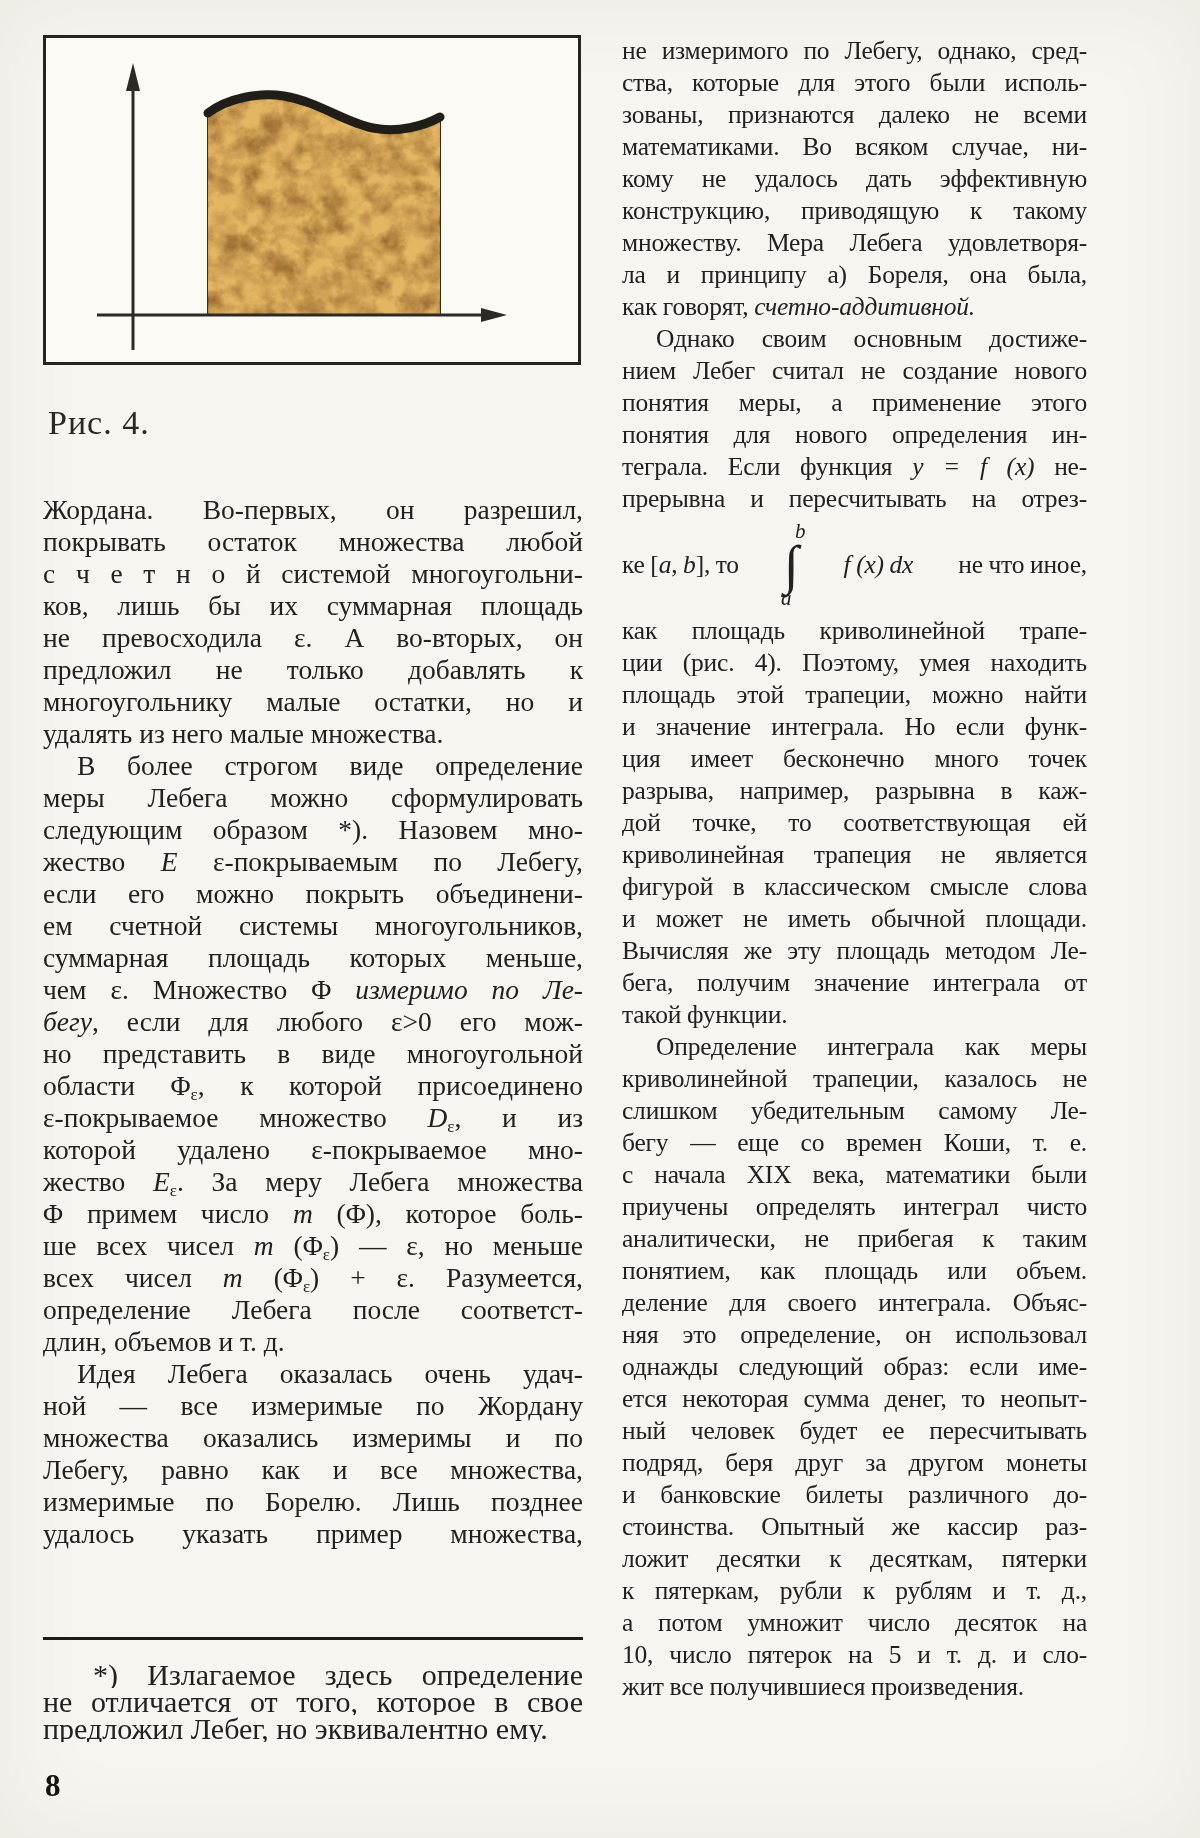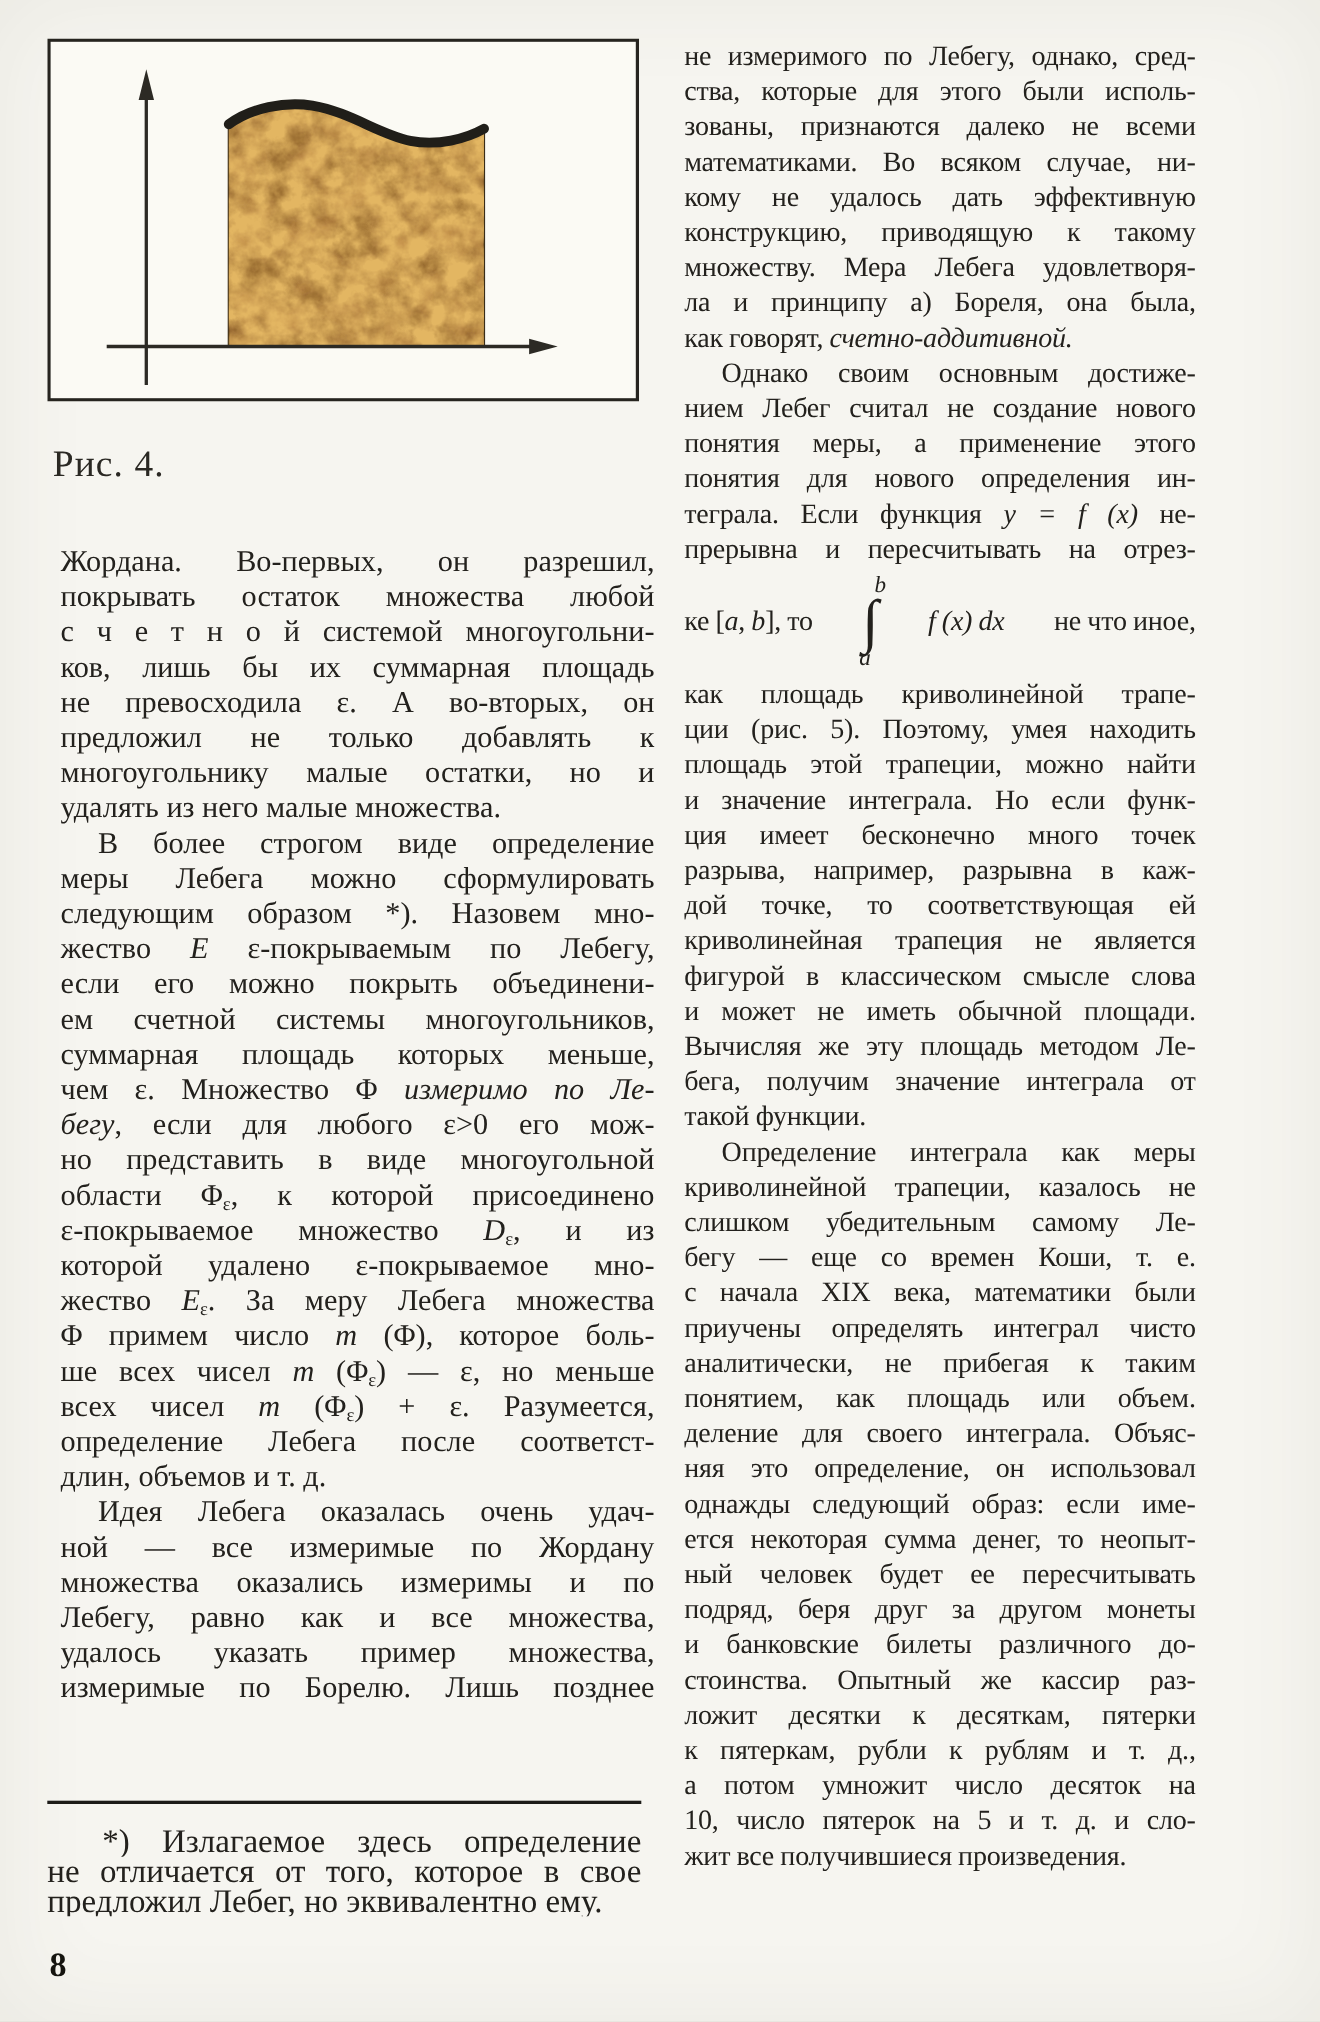--- a/index.html
+++ b/index.html
@@ -2,21 +2,21 @@
 <html><head>
 <meta charset="utf-8">
 <style>
   html,body{margin:0;padding:0;}
   body{width:1200px;height:1838px;background:#d9d6cf;font-family:"Liberation Serif",serif;}
   .page{position:relative;width:1200px;height:1838px;background:#f6f5f0;overflow:hidden;
         box-shadow:inset 0 0 90px rgba(90,80,60,.07);color:#23211d;}
   .figure-box{position:absolute;left:43px;top:35px;width:538px;height:330px;}
   .figure-caption{position:absolute;left:48px;top:404px;font-size:34px;color:#2a2823;letter-spacing:1px;}
   .col{position:absolute;}
-  .col-left{left:43px;top:494px;width:540px;font-size:27.5px;margin-left:12px;}
+  .col-left{left:43px;top:494px;width:540px;font-size:27.5px;}
   .col-right{left:622px;top:35px;width:465px;font-size:25.5px;letter-spacing:-0.2px;word-spacing:-0.5px;}
   .line{height:32px;line-height:32px;text-align:justify;text-align-last:justify;
         overflow:hidden;color:#23211d;}
   .line.ind{text-indent:34px;}
   .line.pend{text-align-last:left;}
   .it{font-style:italic;}
   .sb{font-size:0.62em;vertical-align:-0.28em;letter-spacing:0;}
   
   .line.formula{display:flex;align-items:center;justify-content:space-between;
                 height:100px;text-align:left;overflow:visible;}
@@ -100,22 +100,22 @@
       <div class="line"><span>жество </span><span class="it">E</span><span class="sb">ε</span><span>. За меру Лебега множества</span></div>
       <div class="line"><span>Φ примем число </span><span class="it">m</span><span> (Φ), которое боль-</span></div>
       <div class="line"><span>ше всех чисел </span><span class="it">m</span><span> (Φ</span><span class="sb">ε</span><span>) — ε, но меньше</span></div>
       <div class="line"><span>всех чисел </span><span class="it">m</span><span> (Φ</span><span class="sb">ε</span><span>) + ε. Разумеется,</span></div>
       <div class="line">определение Лебега после соответст-</div>
       <div class="line pend">длин, объемов и т. д.</div>
       <div class="line ind">Идея Лебега оказалась очень удач-</div>
       <div class="line">ной — все измеримые по Жордану</div>
       <div class="line">множества оказались измеримы и по</div>
       <div class="line">Лебегу, равно как и все множества,</div>
+      <div class="line">измеримые по Борелю. Лишь позднее</div>
       <div class="line">удалось указать пример множества,</div>
-      <div class="line">измеримые по Борелю. Лишь позднее</div>
     </div>
   <div class="col col-right" id="col-right">
       <div class="line">не измеримого по Лебегу, однако, сред-</div>
       <div class="line">ства, которые для этого были исполь-</div>
       <div class="line">зованы, признаются далеко не всеми</div>
       <div class="line">математиками. Во всяком случае, ни-</div>
       <div class="line">кому не удалось дать эффективную</div>
       <div class="line">конструкцию, приводящую к такому</div>
       <div class="line">множеству. Мера Лебега удовлетворя-</div>
       <div class="line">ла и принципу а) Бореля, она была,</div>
@@ -130,21 +130,21 @@
         <span class="cl"><span>ке [</span><span class="it">a</span><span>, </span><span class="it">b</span><span>], то</span></span>
         <span class="int">
           <span class="u">b</span>
           <span class="g">∫</span>
           <span class="l">a</span>
         </span>
         <span class="cl"><span class="it">f (x) dx</span></span>
         <span class="cl"><span>не что иное,</span></span>
       </div>
       <div class="line">как площадь криволинейной трапе-</div>
-      <div class="line">ции (рис. 5). Поэтому, умея находить</div>
+      <div class="line">ции (рис. 4). Поэтому, умея находить</div>
       <div class="line">площадь этой трапеции, можно найти</div>
       <div class="line">и значение интеграла. Но если функ-</div>
       <div class="line">ция имеет бесконечно много точек</div>
       <div class="line">разрыва, например, разрывна в каж-</div>
       <div class="line">дой точке, то соответствующая ей</div>
       <div class="line">криволинейная трапеция не является</div>
       <div class="line">фигурой в классическом смысле слова</div>
       <div class="line">и может не иметь обычной площади.</div>
       <div class="line">Вычисляя же эту площадь методом Ле-</div>
       <div class="line">бега, получим значение интеграла от</div>

